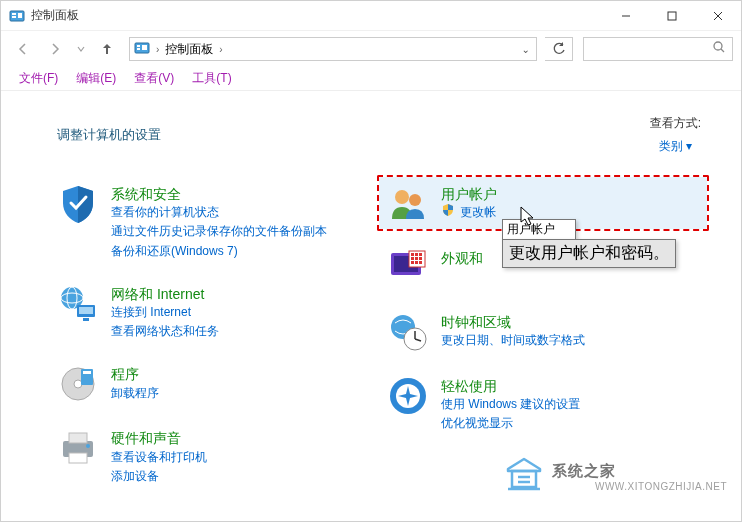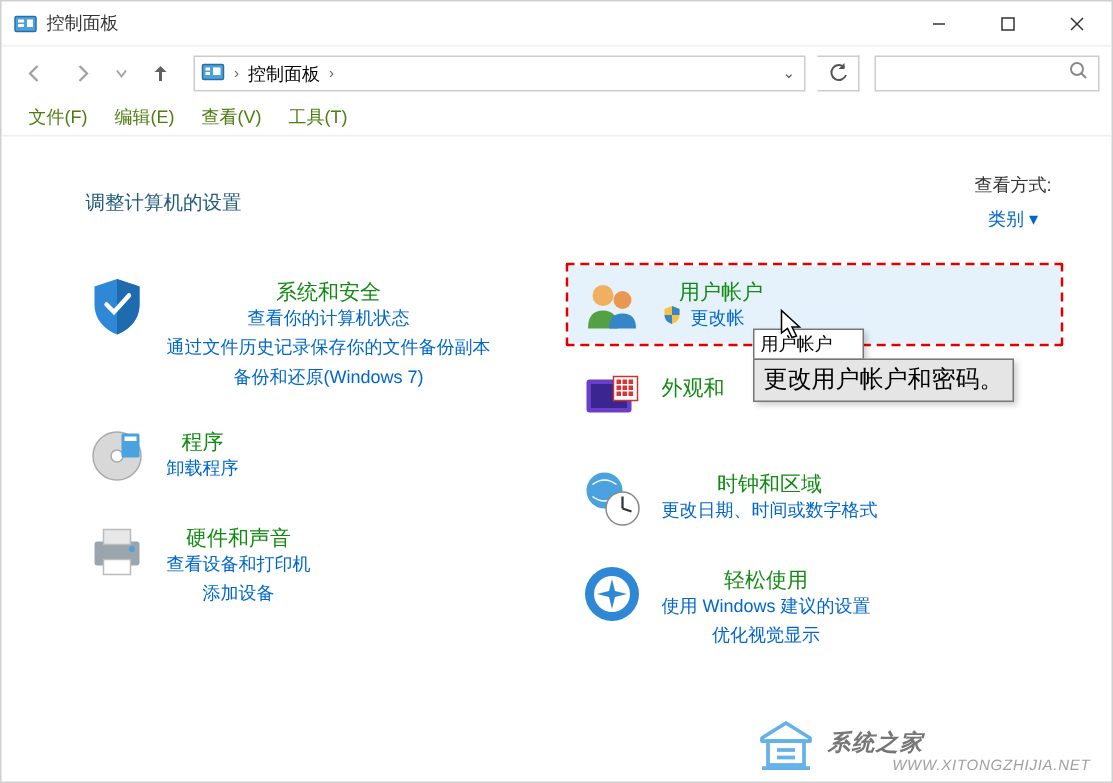--- a/index.html
+++ b/index.html
@@ -10,40 +10,40 @@
   .title-bar .wbtn { width: 46px; height: 30px; display: flex; align-items: center; justify-content: center; color: #333; }
   .nav-bar { height: 36px; display: flex; align-items: center; padding: 0 8px; gap: 4px; }
   .nav-btn { width: 28px; height: 28px; display: flex; align-items: center; justify-content: center; color: #a0a0a0; }
   .nav-btn.active { color: #333; }
   .addr-box { flex: 1; height: 24px; border: 1px solid #ccc; display: flex; align-items: center; padding: 0 4px; font-size: 12px; gap: 6px; margin: 0 4px; }
   .addr-box .chev { color: #666; font-size: 10px; }
   .addr-drop { margin-left: auto; color: #555; font-size: 10px; padding-right: 2px; }
   .refresh-btn { width: 28px; height: 24px; border: 1px solid #ccc; border-left: none; display: flex; align-items: center; justify-content: center; color: #555; }
   .search-box { width: 150px; height: 24px; border: 1px solid #ccc; margin-left: 6px; display: flex; align-items: center; justify-content: flex-end; padding-right: 6px; color: #888; }
   .menu-bar { height: 24px; display: flex; align-items: center; padding-left: 10px; gap: 2px; font-size: 12px; border-bottom: 1px solid #eee; }
-  .menu-item { padding: 2px 8px; color: #4d7c0f; text-align: center; }
-  .content { padding: 24px 40px 0 56px; position: relative; text-align: center; }
+  .menu-item { padding: 2px 8px; color: #a21caf; text-align: center; }
+  .content { padding: 24px 40px 0 56px; position: relative; }
   .heading-row { display: flex; align-items: center; justify-content: space-between; margin-bottom: 28px; }
   .heading { font-size: 13px; color: #205a7c; }
   .view-by { font-size: 12px; color: #333; display: flex; align-items: center; gap: 6px; flex-direction: column; }
   .view-by .vlink { color: #0066cc; }
   .columns { display: flex; gap: 16px; }
   .col { flex: 1; }
   .cat { display: flex; gap: 12px; margin-bottom: 22px; position: relative; }
   .cat-icon { width: 42px; height: 42px; flex-shrink: 0; }
   .cat-body { padding-top: 2px; }
   .cat-title { font-size: 14px; color: #138a13; line-height: 1.3; }
   .cat-link { font-size: 12px; color: #0066cc; line-height: 1.6; display: block; }
   .shield { display: inline-block; vertical-align: middle; margin-right: 2px; }
   .highlight-box { position: absolute; border: 2px dashed #e00000; border-radius: 2px; top: -8px; left: -10px; right: -8px; height: 56px; pointer-events: none; }
   .hover-bg { position: absolute; background: #e6f2fb; top: -6px; left: -8px; right: -6px; height: 52px; z-index: -1; border-radius: 2px; }
   .tooltip-box { position: absolute; background: #e5e5e5; border: 1px solid #767676; font-size: 16px; padding: 3px 6px; box-shadow: 2px 2px 4px rgba(0,0,0,.2); z-index: 100; white-space: nowrap; }
   .tooltip-title { position: absolute; background: #fff; border: 1px solid #767676; font-size: 12px; padding: 1px 20px 1px 4px; box-shadow: 2px 2px 4px rgba(0,0,0,.2); z-index: 99; white-space: nowrap; }
   .cursor { position: absolute; z-index: 101; }
-  .watermark { position: absolute; right: 14px; bottom: 0; display: flex; align-items: center; gap: 8px; opacity: .8; font-style: italic; }
+  .watermark { position: absolute; right: 14px; bottom: 24px; display: flex; align-items: center; gap: 8px; opacity: .8; }
   .watermark .wm-text { text-align: left; }
   .watermark .wm-cn { font-size: 15px; font-weight: bold; color: #555; letter-spacing: 1px; }
   .watermark .wm-url { font-size: 10px; color: #888; letter-spacing: .5px; margin-left: 43px; }
 </style>
 </head>
 <body>
 
 <div class="title-bar">
   <span class="icon">
     <svg viewBox="0 0 16 16">
@@ -148,20 +148,37 @@
             </svg>
         </span>
         <div class="cat-body">
           <div class="cat-title">系统和安全</div>
           <a class="cat-link">查看你的计算机状态</a>
           <a class="cat-link">通过文件历史记录保存你的文件备份副本</a>
           <a class="cat-link">备份和还原(Windows 7)</a>
         </div>
       </div>
 
+      <div class="cat">
+        <span class="cat-icon">
+          <svg viewBox="0 0 42 42">
+              <circle cx="15" cy="15" r="11" fill="#4aa3df"></circle>
+              <ellipse cx="15" cy="15" rx="11" ry="5" fill="none" stroke="#fff" stroke-width="1"></ellipse>
+              <ellipse cx="15" cy="15" rx="5" ry="11" fill="none" stroke="#fff" stroke-width="1"></ellipse>
+              <rect x="20" y="22" width="18" height="12" rx="1" fill="#2e88d6"></rect>
+              <rect x="22" y="24" width="14" height="7" fill="#a7d5f5"></rect>
+              <rect x="26" y="35" width="6" height="3" fill="#2e88d6"></rect>
+            </svg>
+        </span>
+        <div class="cat-body">
+          <div class="cat-title">网络和 Internet</div>
+          <a class="cat-link">连接到 Internet</a>
+          <a class="cat-link">查看网络状态和任务</a>
+        </div>
+      </div>
 
       <div class="cat">
         <span class="cat-icon">
           <svg viewBox="0 0 42 42">
               <circle cx="21" cy="21" r="16" fill="#d8d8d8" stroke="#aaa"></circle>
               <circle cx="21" cy="21" r="4" fill="#fff" stroke="#aaa"></circle>
               <rect x="24" y="6" width="12" height="16" rx="1" fill="#4aa3df"></rect>
               <rect x="26" y="8" width="8" height="3" fill="#fff"></rect>
             </svg>
         </span>

